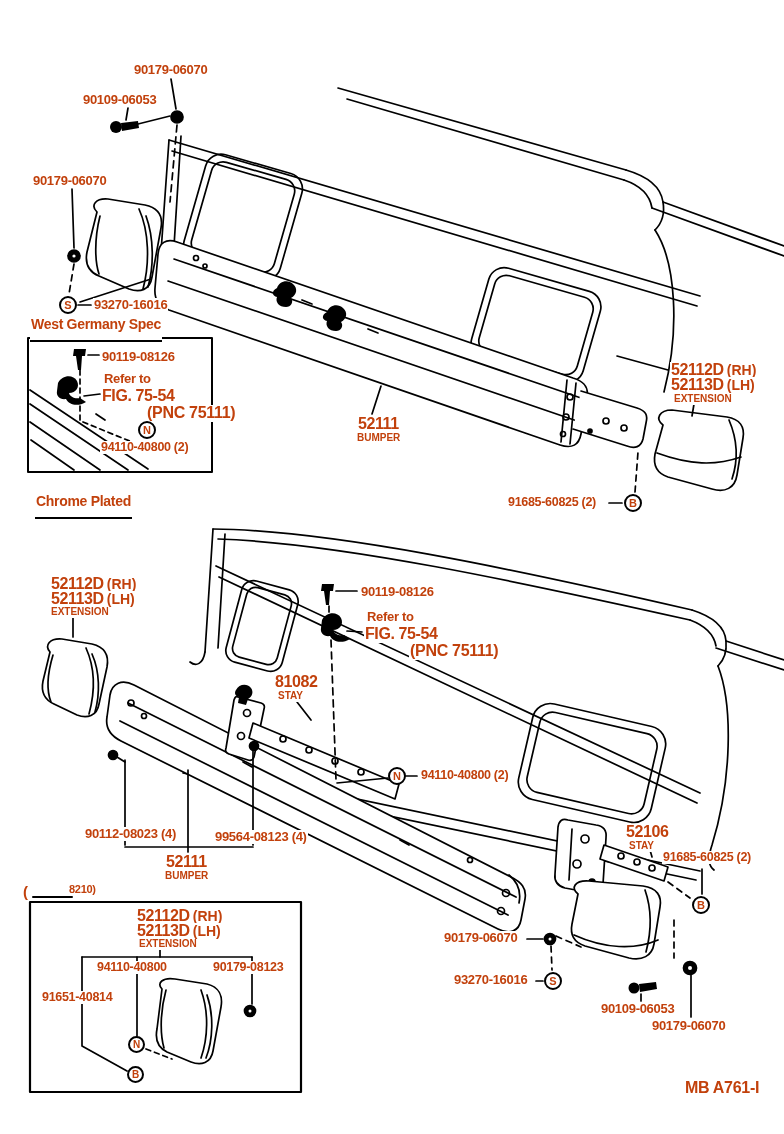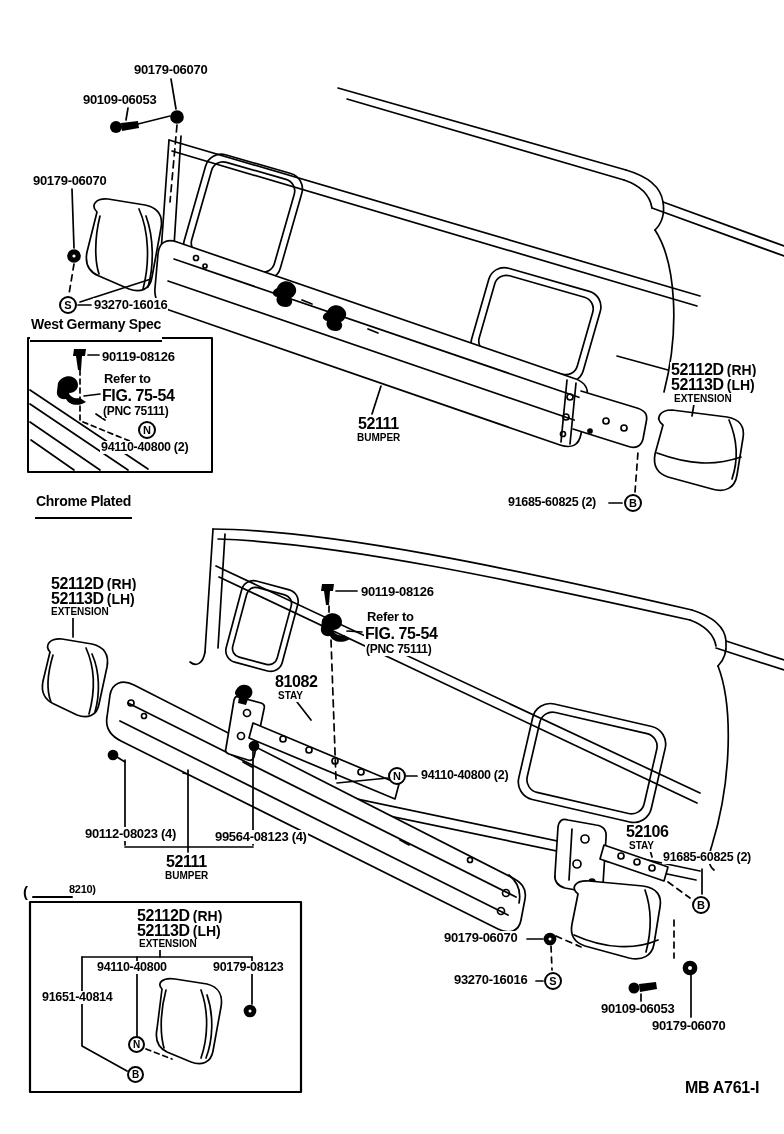--- a/index.html
+++ b/index.html
@@ -1,25 +1,25 @@
 <!DOCTYPE html>
 <html><head>
 <meta charset="utf-8">
 <style>
   html,body{margin:0;padding:0;background:#fff;}
   #canvas{position:relative;width:784px;height:1134px;background:#fff;overflow:hidden;
-          font-family:"Liberation Sans",sans-serif;color:#000000;}
+          font-family:"Liberation Sans",sans-serif;color:#c2410c;}
   #art{position:absolute;left:0;top:0;}
   .lbl{position:absolute;font-weight:700;font-size:13px;line-height:1.06;letter-spacing:-0.3px;
        background:#fff;padding:0 1px;white-space:nowrap;}
   .lg{font-size:16px;letter-spacing:-0.4px;}
   .md{font-size:12.5px;}
   .sm{font-size:10px;letter-spacing:0;}
   .xs{font-size:14px;letter-spacing:0;}
-  .pnc{font-size:12px;}
+  .pnc{font-size:16px;margin-left:44px;}
   .hdr{font-size:14px;border-bottom:2px solid #000;padding-bottom:8px;}
   .row{display:flex;gap:3px;align-items:baseline;}
   .glyph{position:absolute;width:18px;height:18px;border:2px solid #000;border-radius:50%;
          background:#fff;display:flex;align-items:center;justify-content:center;
          font-size:11px;font-weight:700;box-sizing:border-box;z-index:3;}
   .glyph.smg{width:17px;height:17px;font-size:10px;}
   .lbl{z-index:2;}
 </style>
 </head>
 <body>

